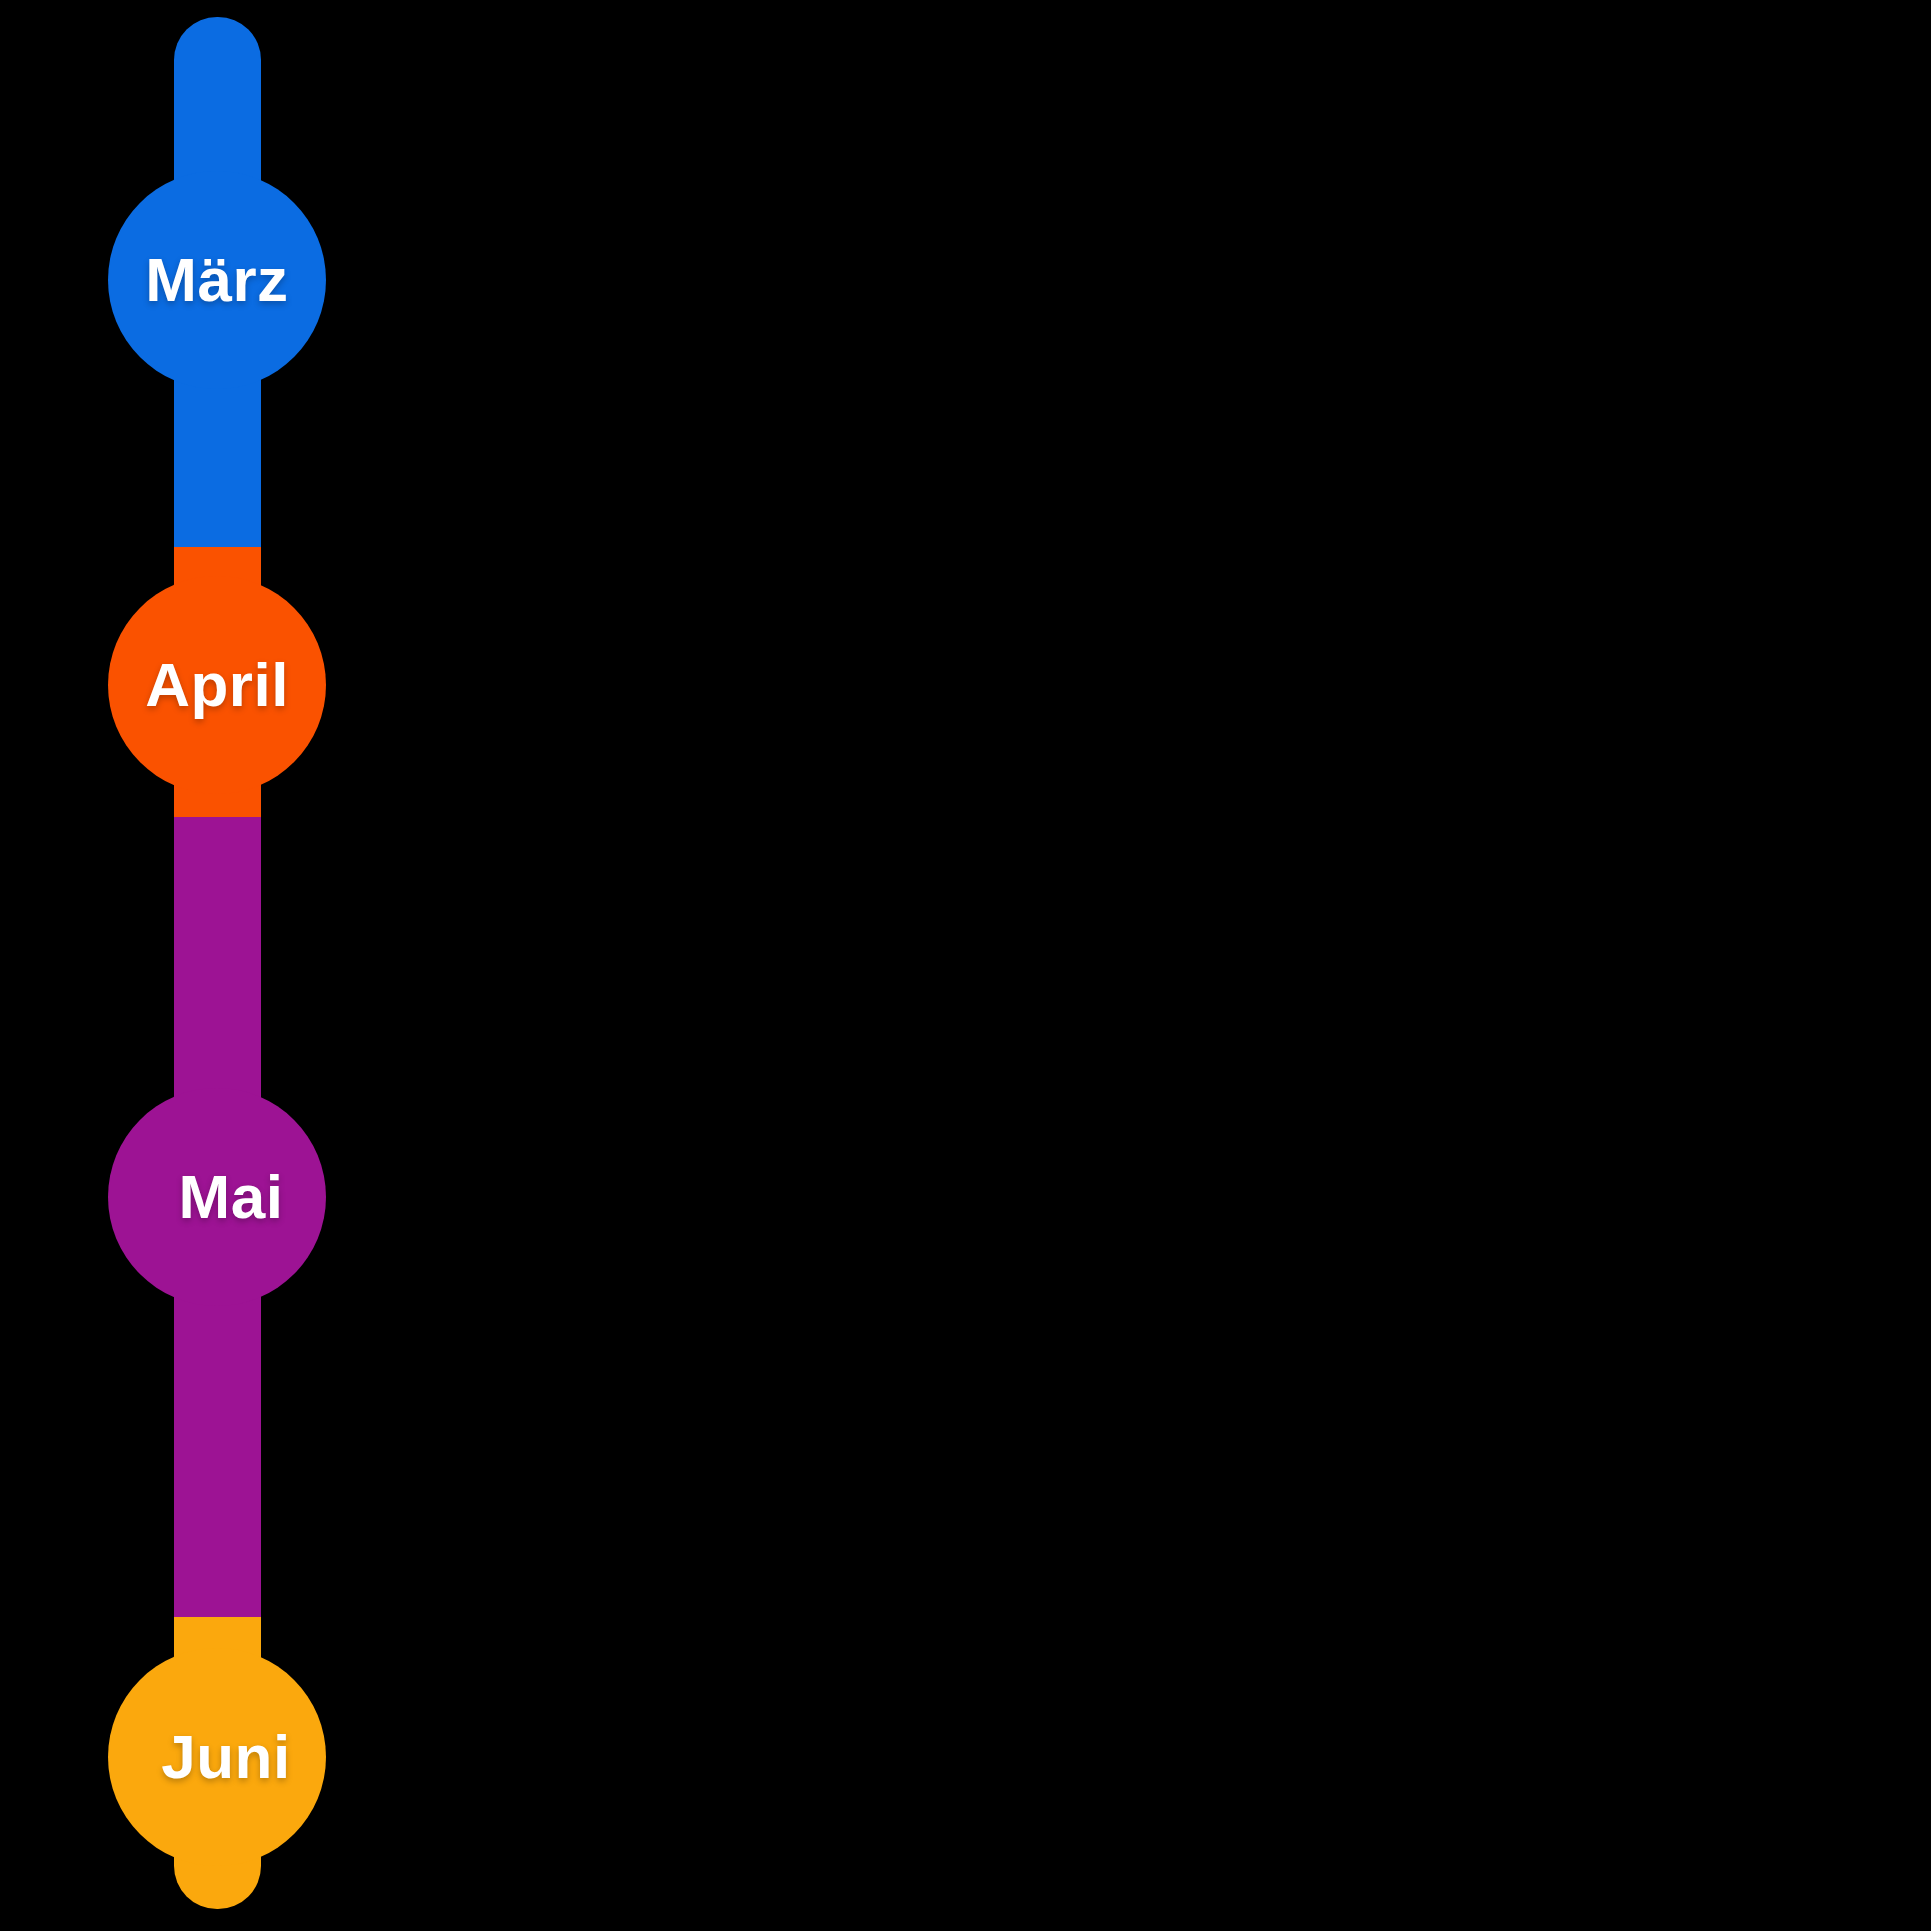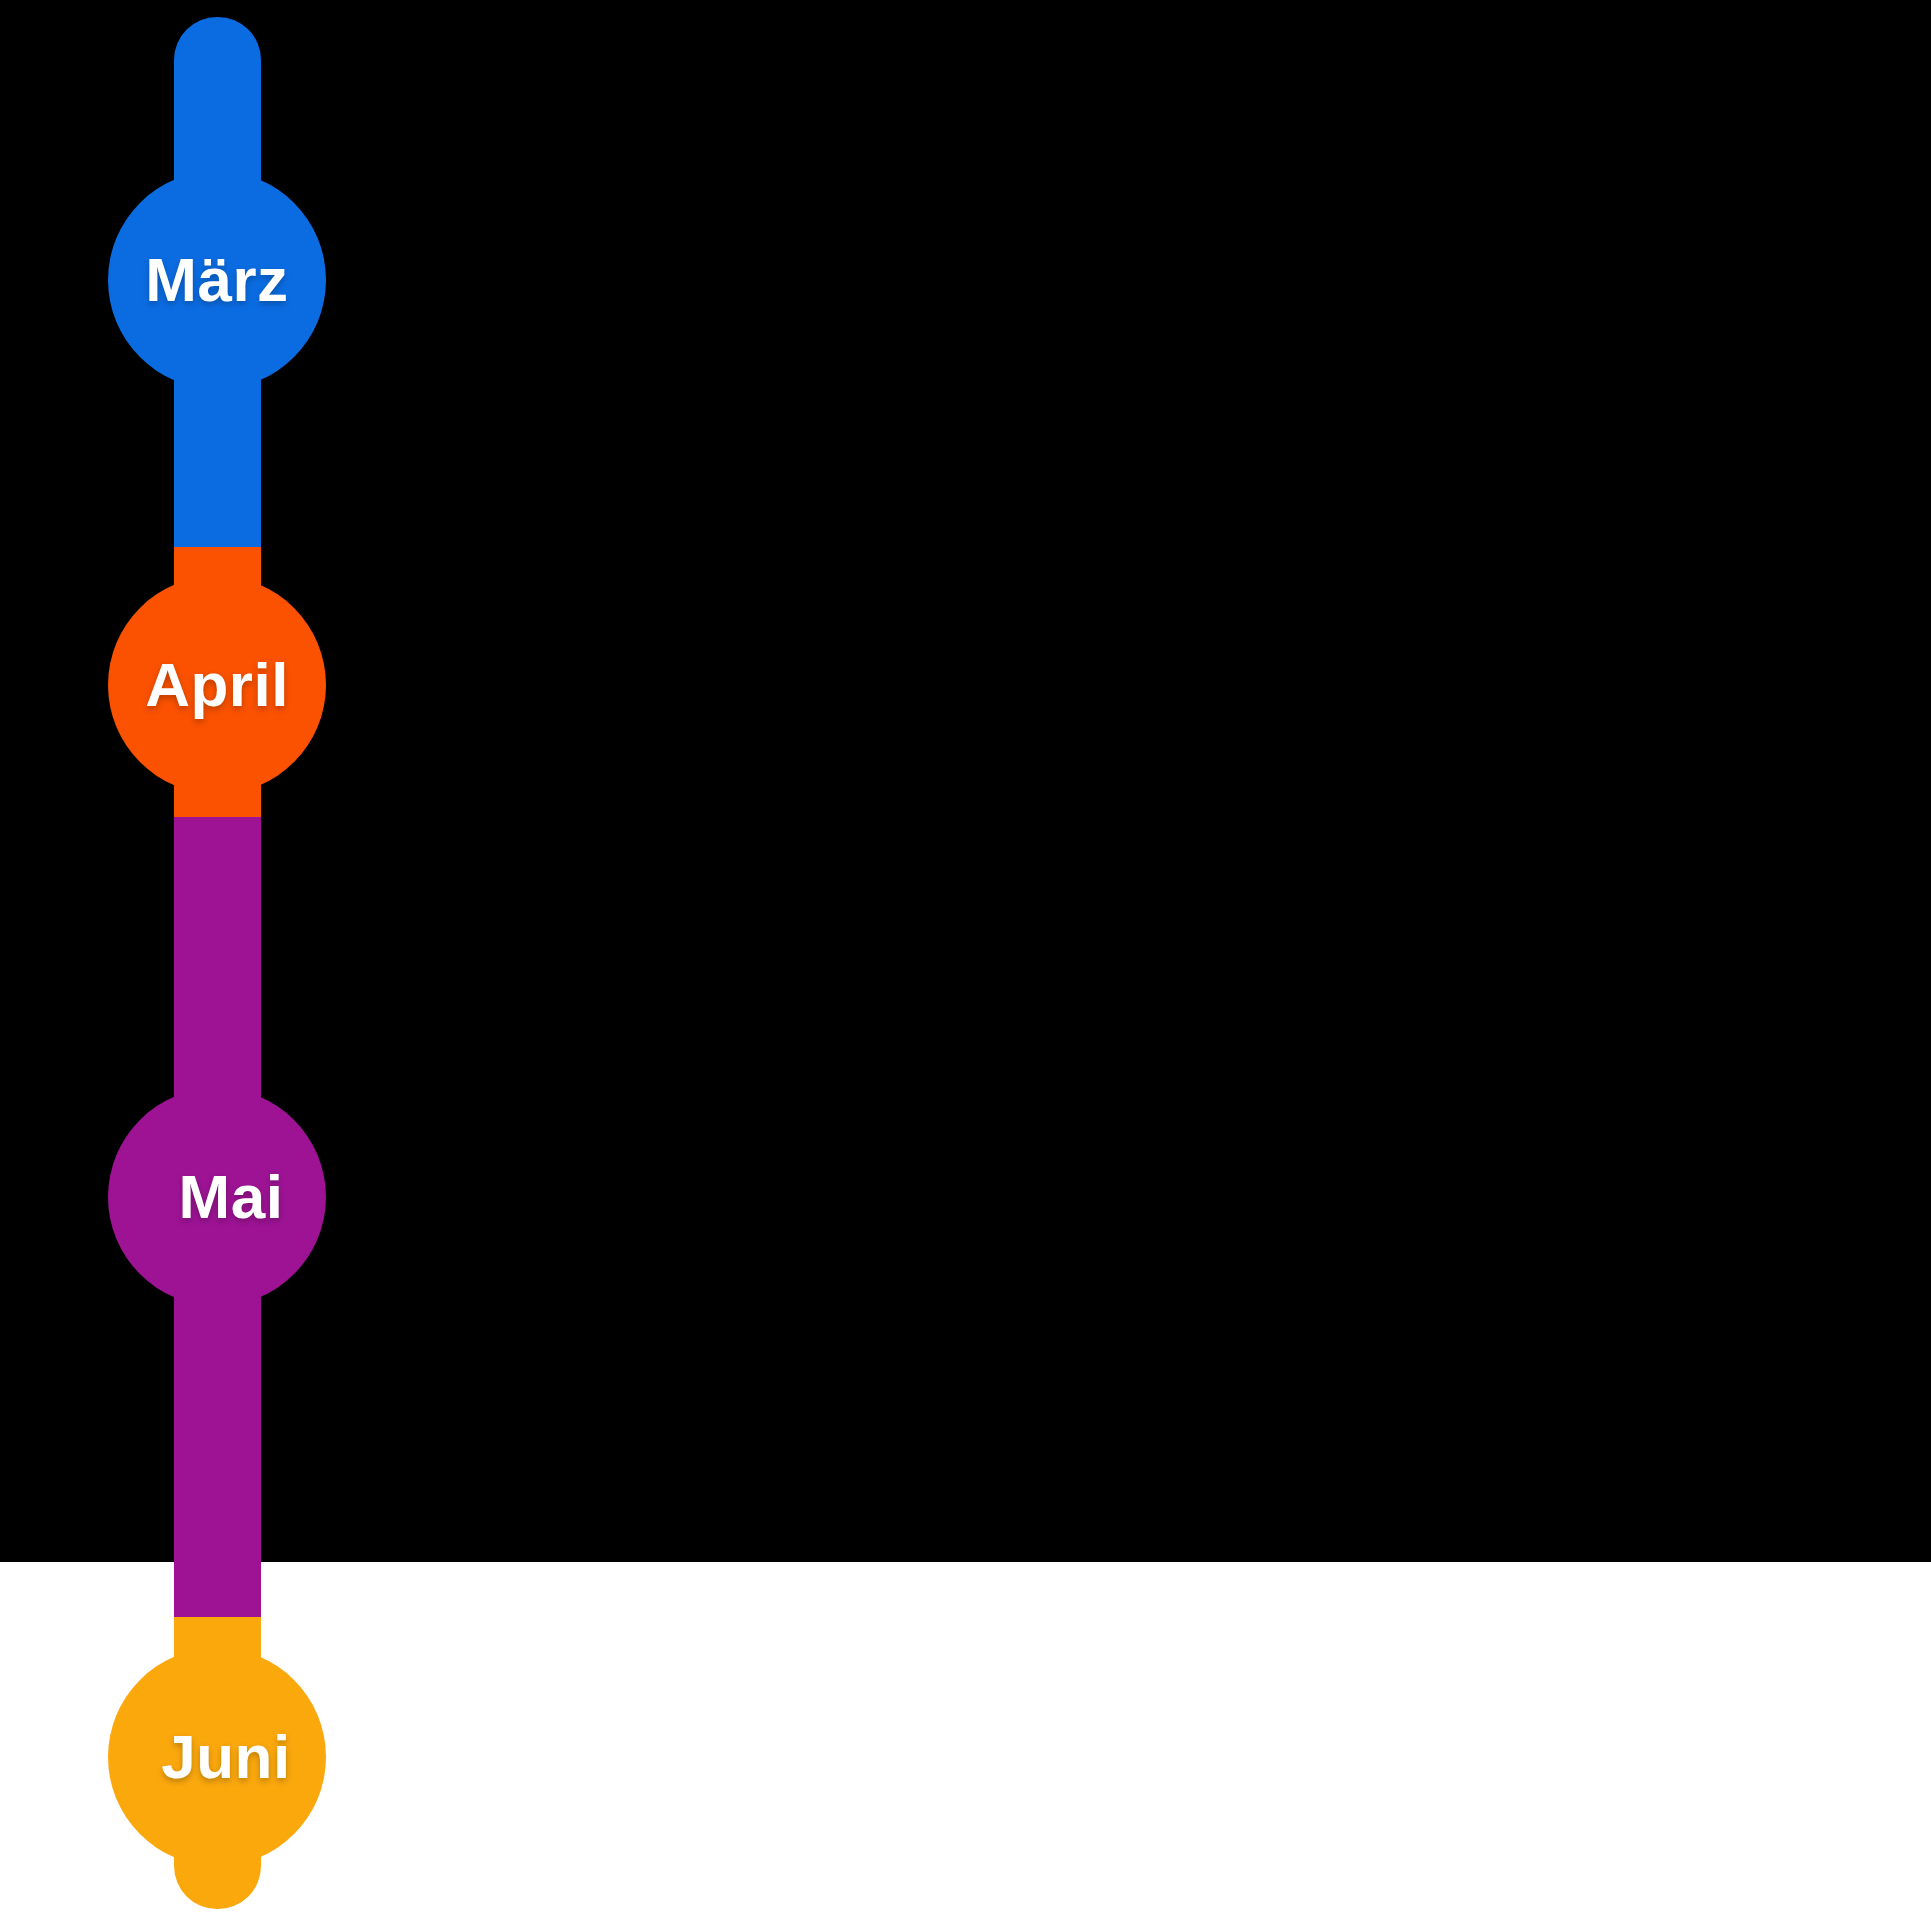--- a/index.html
+++ b/index.html
@@ -6,21 +6,21 @@
     margin: 0;
     padding: 0;
     width: 1931px;
     height: 1931px;
     overflow: hidden;
     font-family: "Liberation Sans", "DejaVu Sans", sans-serif;
   }
   .canvas {
     position: relative;
     width: 1931px;
-    height: 1562px;
+    height: 1931px;
     background: #000;
   }
   
   .timeline-bar {
     position: absolute;
     left: 174px;
     top: 17.4px;
     width: 87px;
     height: 1892px;
     border-radius: 43px;

